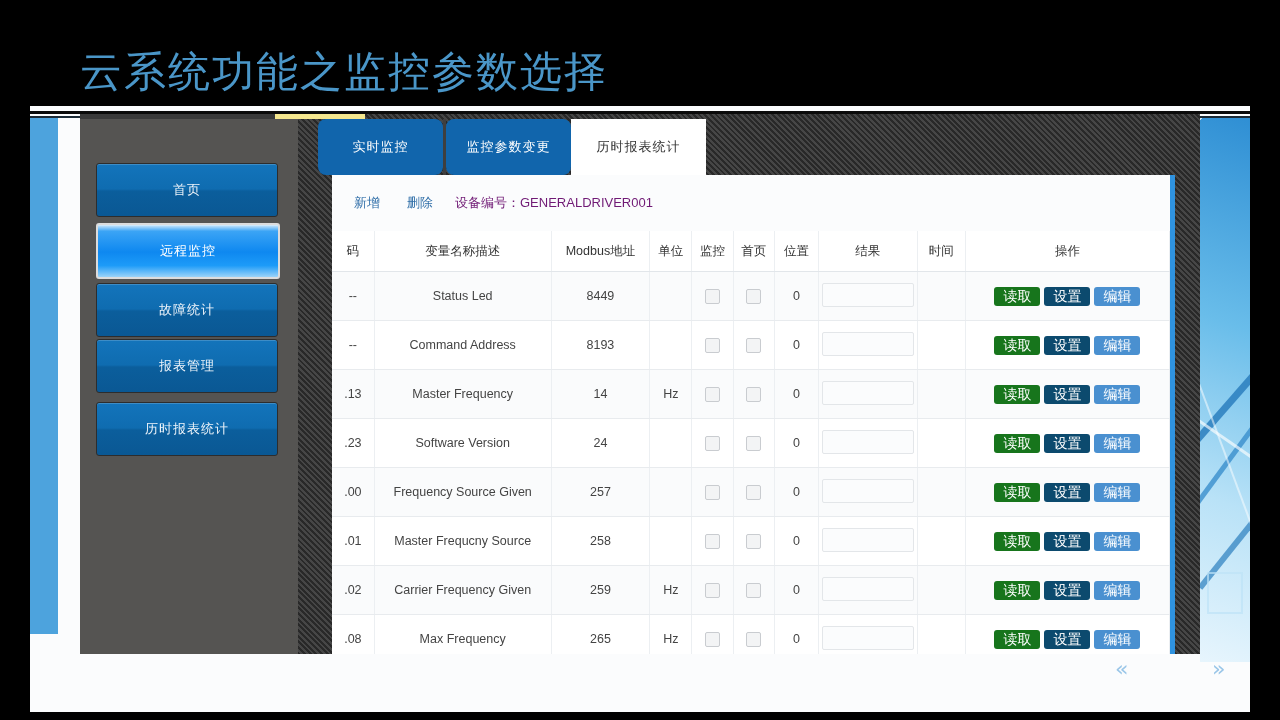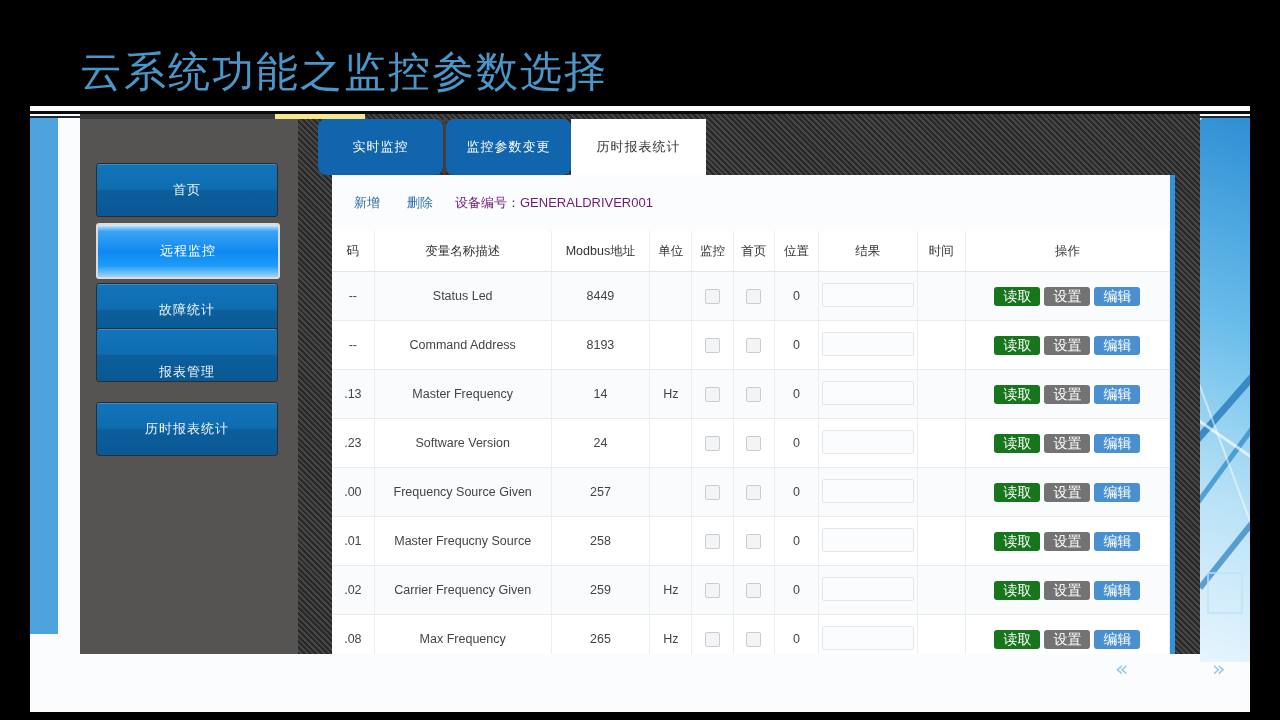--- a/index.html
+++ b/index.html
@@ -136,21 +136,21 @@
   .resultbox{
     display:inline-block;width:90px;height:22px;
     border:1px solid #e3e6e9;background:#fbfcfd;border-radius:2px;
   }
   .act{
     display:inline-block;min-width:34px;height:19px;line-height:19px;
     padding:0 6px;border-radius:3px;color:#fff;font-size:14px;
     margin:0 2px;cursor:pointer;
   }
   .act.read{background:#17751c;}
-  .act.set{background:#737373;}
+  .act.set{background:#0c4a6e;}
   .act.edit{background:#4a90d0;}
   
   .navarrow{
     position:absolute;font-size:22px;color:#9ac6e8;cursor:pointer;
     font-family:"DejaVu Sans","Liberation Sans",sans-serif;
   }
 </style>
 </head>
 <body>
 
@@ -183,21 +183,21 @@
     <div id="app-sidebar">
       <div class="nav-btn" style="top:44px;">
           <span>首页</span>
         </div>
       <div class="nav-btn" style="top:164px;">
           <span>故障统计</span>
         </div>
       <div class="nav-btn active" style="top:104px;">
           <span>远程监控</span>
         </div>
-      <div class="nav-btn" style="top:209px;align-items:flex-end;">
+      <div class="nav-btn" style="top:220px;">
           <span>报表管理</span>
         </div>
       <div class="nav-btn" style="top:283px;">
           <span>历时报表统计</span>
         </div>
     </div>
 
     <div style="position:absolute;left:238px;top:0;width:843px;height:540px;">
 
       <div id="tabstrip">

